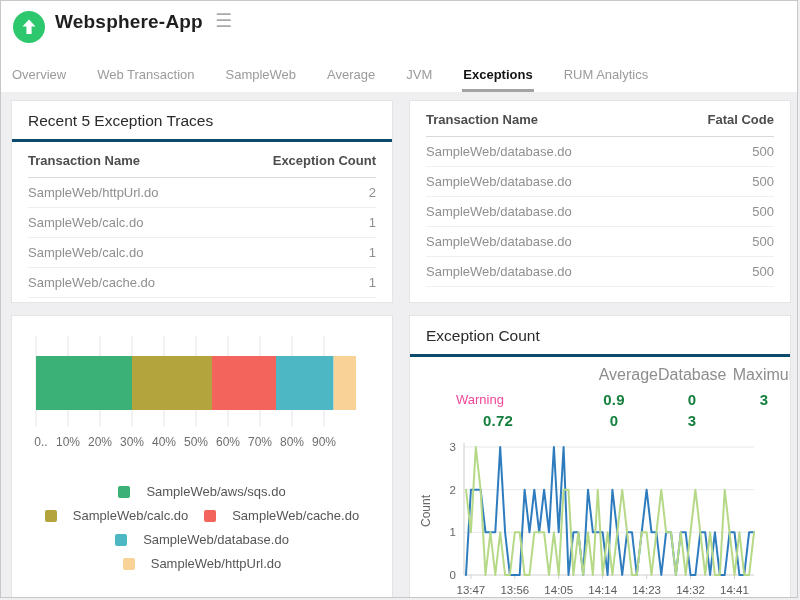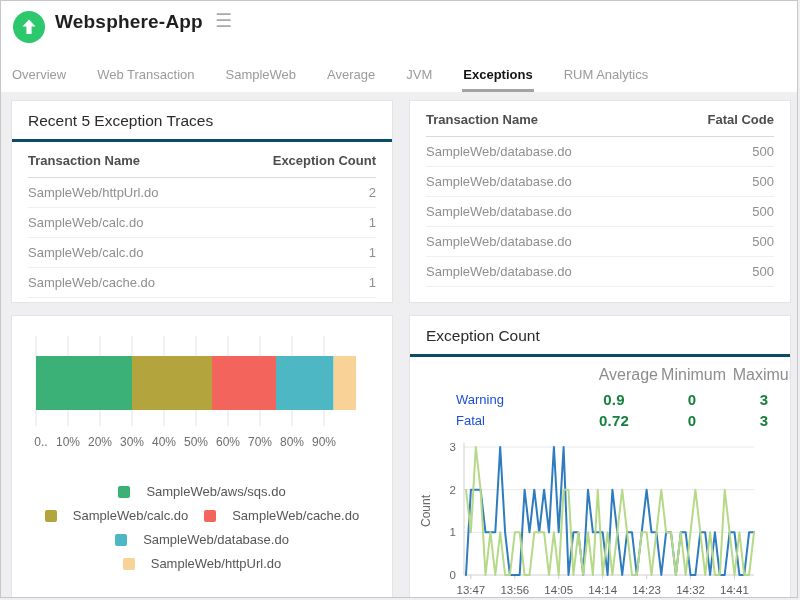--- a/index.html
+++ b/index.html
@@ -81,21 +81,21 @@
     color:#8f8f8f;padding:7px 0;border-bottom:1px solid #efefef;
   }
   
   .stats{
     width:calc(100% + 12px);
     display:grid;grid-template-columns:1fr 88px 68px 76px;
     padding:6px 0 4px 16px;box-sizing:border-box;
     align-items:center;
   }
   .stats .h{font-size:16px;color:#8d8d8d;text-align:right;padding:3px 0 5px 0;}
-  .stats .lbl{font-size:13px;color:#1d4ed8;padding:2px 0 2px 30px;}
+  .stats .lbl{font-size:13px;color:#ec4899;padding:2px 0 2px 30px;}
   .stats .v{font-size:15px;color:#15803d;text-align:center;padding:2px 0;font-weight:bold;letter-spacing:.2px;}
   
   .chart-wrap{padding:2px 8px 0 8px;}
   svg text{font-family:"Liberation Sans","DejaVu Sans",sans-serif;}
   
   .legend{
     display:flex;flex-wrap:wrap;justify-content:center;
     column-gap:16px;row-gap:9px;
     font-size:13px;color:#565656;
     padding:4px 30px 0 30px;
@@ -250,27 +250,26 @@
             <span>SampleWeb/httpUrl.do</span>
           </span>
         </div>
     </section>
 
     <section class="panel">
       <h2 class="panel-title">Exception Count</h2>
       <div class="stats" id="stats">
           <div></div>
           <div class="h">Average</div>
-          <div class="h">Minimum</div>
+          <div class="h">Database</div>
           <div class="h">Maximum</div>
           <div class="lbl">Warning</div>
           <div class="v">0.9</div>
           <div class="v">0</div>
           <div class="v">3</div>
-          <div class="lbl">Fatal</div>
           <div class="v">0.72</div>
           <div class="v">0</div>
           <div class="v">3</div>
         </div>
       <div class="chart-wrap" id="line-chart"><svg width="352" height="166" viewBox="0 0 352 166">
             <line x1="46" y1="138" x2="336" y2="138" stroke="#cfcfcf" stroke-width="1"></line>
             <text x="38" y="142" text-anchor="end" font-size="11.5" fill="#666">0</text>
             <line x1="46" y1="95.33333333333334" x2="336" y2="95.33333333333334" stroke="#e8e8ea" stroke-width="1"></line>
             <text x="38" y="99.33333333333334" text-anchor="end" font-size="11.5" fill="#666">1</text>
             <line x1="46" y1="52.66666666666667" x2="336" y2="52.66666666666667" stroke="#e8e8ea" stroke-width="1"></line>

